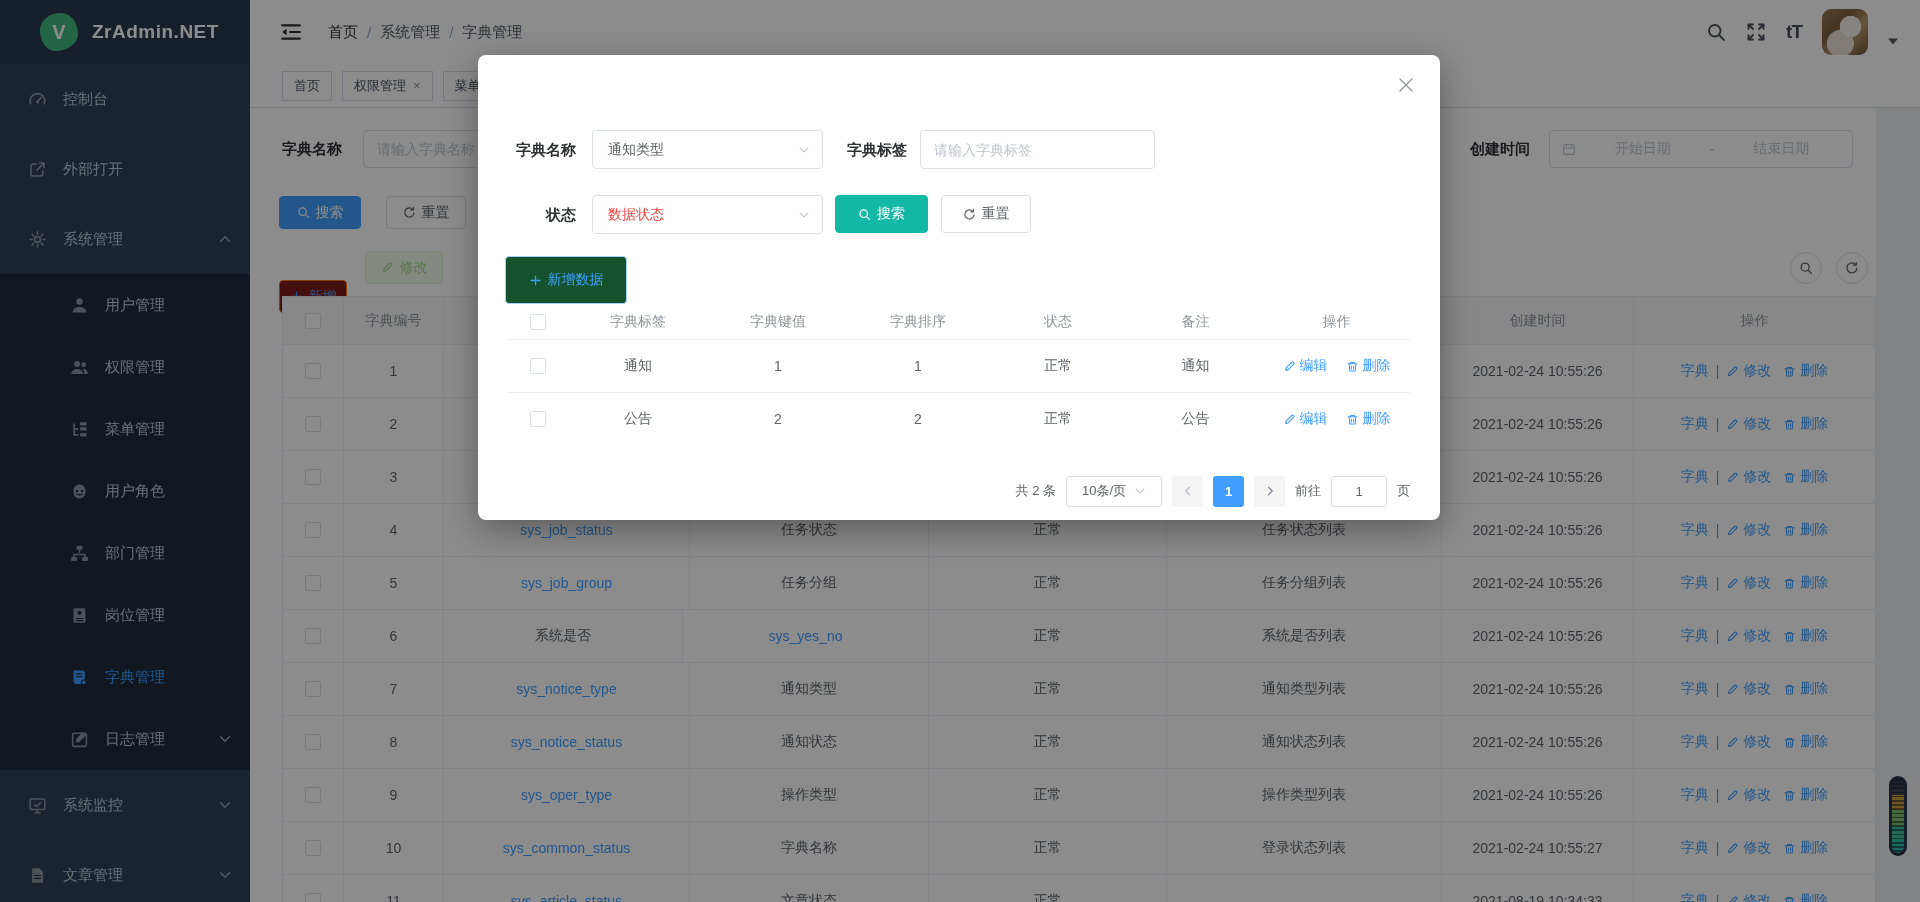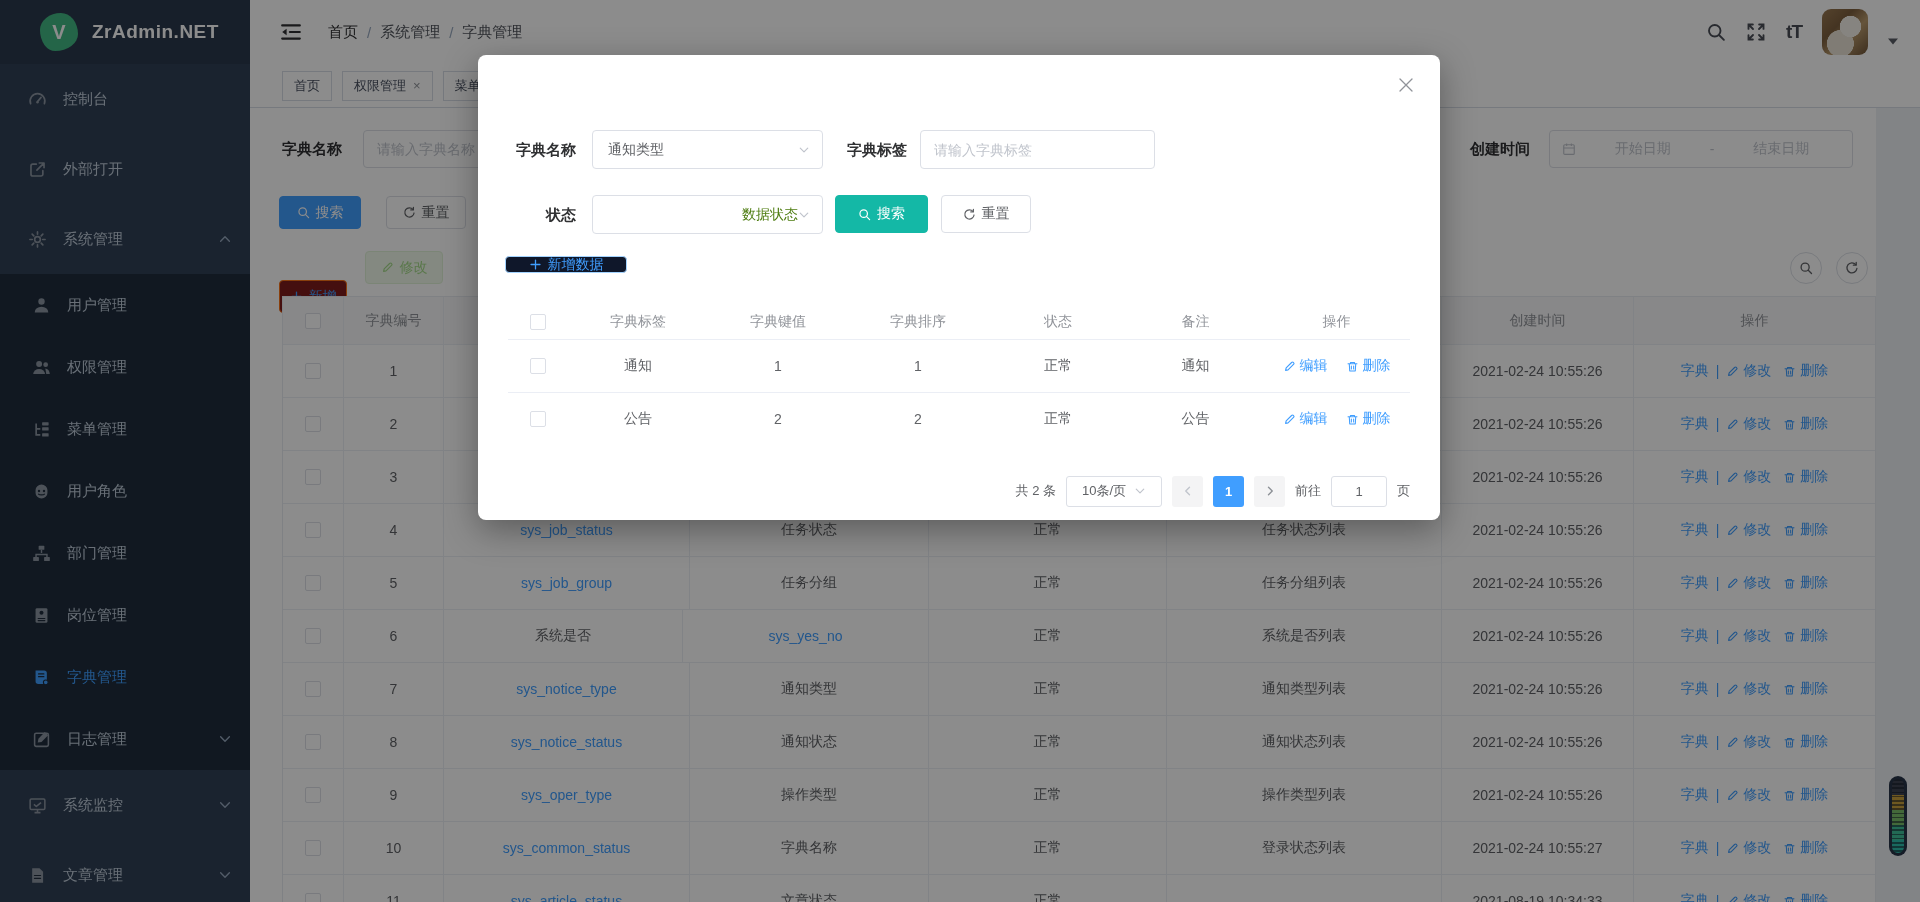--- a/index.html
+++ b/index.html
@@ -5,21 +5,21 @@
   html,body{margin:0;padding:0;background:#fff;}
   body{width:1920px;height:902px;overflow:hidden;font-family:"Liberation Sans","DejaVu Sans",sans-serif;}
   .app{position:relative;width:1920px;height:902px;overflow:hidden;background:#f0f2f5;}
   
   .sidebar{position:absolute;left:0;top:0;width:250px;height:902px;background:#304156;z-index:1;}
   .logo-row{height:64px;display:flex;align-items:center;padding-left:40px;background:#2b3a4d;cursor:pointer;}
   .logo-mark{width:38px;height:38px;background:#42b983;border-radius:55% 45% 60% 40%/45% 55% 45% 55%;display:flex;align-items:center;justify-content:center;color:#fff;font-weight:bold;font-size:20px;}
   .logo-title{color:#fff;font-size:19px;font-weight:bold;margin-left:14px;letter-spacing:.5px;}
   .menu{position:absolute;top:64px;left:0;right:0;}
   .side-item{height:70px;display:flex;align-items:center;padding:0 18px 0 28px;color:#bfcbd9;font-size:15px;cursor:pointer;box-sizing:border-box;}
-  .side-item.sub{height:62px;padding-left:32px;background:#1f2d3d;align-items:center;}
+  .side-item.sub{height:62px;padding-left:70px;background:#1f2d3d;align-items:center;}
   .side-item .s-icon{width:19px;height:19px;margin-right:16px;color:#8d96a3;flex:0 0 auto;}
   .side-item .s-label{flex:1 1 auto;white-space:nowrap;}
   .side-item .s-chev{width:14px;height:14px;color:#97a8be;flex:0 0 auto;}
   .side-item.active{color:#409eff;}
   .side-item.active .s-icon{color:#409eff;}
   
   .header{position:absolute;left:250px;top:0;width:1670px;height:64px;background:#fff;display:flex;align-items:center;z-index:1;}
   .h-fold{width:22px;height:20px;margin-left:30px;color:#303133;cursor:pointer;}
   .bc{display:flex;align-items:center;margin-left:26px;font-size:15px;}
   .bc-item{color:#51555c;cursor:pointer;}
@@ -77,27 +77,27 @@
   .thumb-stripes{width:100%;height:100%;border-radius:6px;background:
      repeating-linear-gradient(180deg,rgba(20,28,40,.55) 0 1.6px,transparent 1.6px 4.2px),
      linear-gradient(180deg,#3c4250 0 22%,#c9a03c 22% 42%,#7bbf6a 42% 62%,#3fc09a 62% 82%,#2fbfae 82% 100%);}
   
   .overlay{position:absolute;inset:0;background:rgba(0,0,0,.45);z-index:5;}
   .modal{position:absolute;left:478px;top:55px;width:962px;height:465px;background:#fff;border-radius:8px;box-shadow:0 10px 34px rgba(0,0,0,.35);z-index:6;}
   .m-close{position:absolute;top:22px;right:26px;color:#909399;cursor:pointer;}
   .m-label{position:absolute;width:88px;text-align:right;font-size:15px;font-weight:bold;color:#303133;height:39px;line-height:39px;}
   .m-select{position:absolute;width:231px;height:39px;border:1px solid #dcdfe6;border-radius:4px;box-sizing:border-box;display:flex;align-items:center;padding:0 12px 0 15px;font-size:14px;cursor:pointer;background:#fff;}
   .m-select .val{flex:1;color:#606266;}
-  .m-select .ph{flex:1;color:#4d7c0f;text-align:right;}
+  .m-select .ph{flex:1;color:#ef4444;}
   .m-select .ico12{color:#c0c4cc;}
   .m-input{position:absolute;width:235px;height:39px;}
   .m-btn{position:absolute;height:38px;border-radius:4px;display:flex;align-items:center;justify-content:center;gap:6px;font-size:14px;cursor:pointer;box-sizing:border-box;}
   .m-btn-teal{background:#14b8a6;border:1px solid #14b8a6;color:#fff;}
   .m-btn-plain{background:#fff;border:1px solid #dcdfe6;color:#606266;}
-  .m-add{position:absolute;left:27px;top:201px;width:122px;height:17px;background:#0f172a;border:1px solid #a3d3ff;border-radius:4px;color:#409eff;display:flex;align-items:center;justify-content:center;gap:6px;font-size:14px;cursor:pointer;box-sizing:border-box;}
+  .m-add{position:absolute;left:27px;top:201px;width:122px;height:48px;background:#14532d;border:1px solid #a3d3ff;border-radius:4px;color:#409eff;display:flex;align-items:center;justify-content:center;gap:6px;font-size:14px;cursor:pointer;box-sizing:border-box;}
   .mtable{position:absolute;left:30px;top:250px;width:902px;font-size:14px;color:#606266;}
   .m-thead{display:flex;height:34px;align-items:center;color:#909399;}
   .m-trow{display:flex;height:52px;align-items:center;border-top:1px solid #ebeef5;}
   .mc{display:flex;align-items:center;justify-content:center;overflow:hidden;white-space:nowrap;}
   .mc0{width:60px;}.mc1{width:140px;}.mc2{width:140px;}.mc3{width:140px;}.mc4{width:140px;}.mc5{width:135px;}.mc6{flex:1;}
   .mc6 .link + .link{margin-left:18px;}
   .m-pager{position:absolute;right:30px;top:420px;height:32px;display:flex;align-items:center;gap:10px;font-size:13px;color:#606266;}
   .psel{width:96px;height:31px;border:1px solid #dcdfe6;border-radius:3px;box-sizing:border-box;display:flex;align-items:center;justify-content:center;gap:8px;color:#606266;cursor:pointer;}
   .psel .ico12{color:#c0c4cc;}
   .pbtn{width:31px;height:31px;background:#f4f4f5;border-radius:3px;display:flex;align-items:center;justify-content:center;cursor:pointer;}

